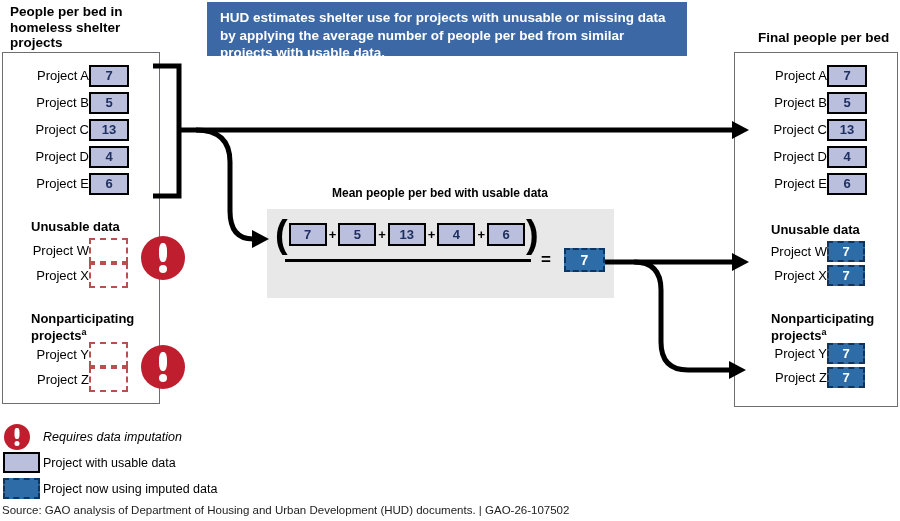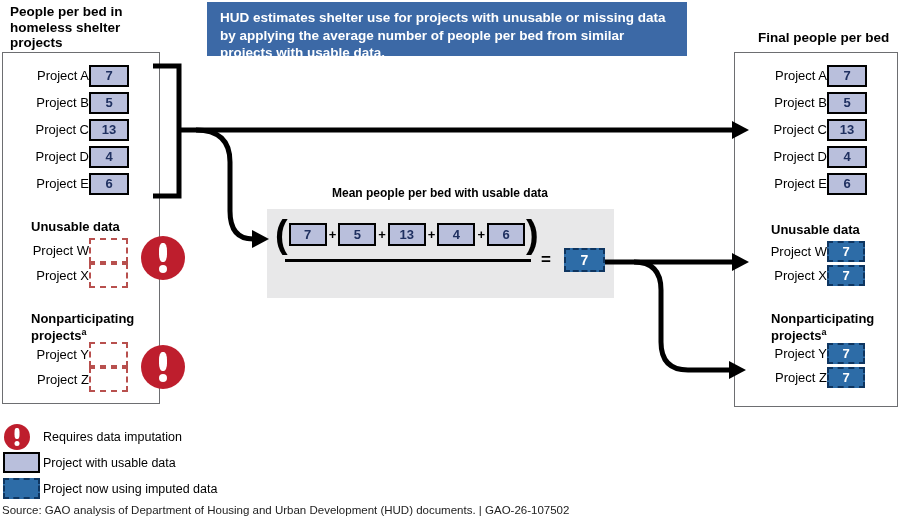--- a/index.html
+++ b/index.html
@@ -213,21 +213,21 @@
     <path d="M634 262 Q661 262 661 290 L661 342 Q661 370 688 370 L729 370" fill="none" stroke="#000" stroke-width="5"></path>
     <polygon points="729,361 729,379 746,370" fill="#000"></polygon>
   </svg>
 
   <div class="abs" style="left:4px; top:424px; width:26px; height:26px;">
     <div class="excl-circle" style="width:26px; height:26px; position:relative;">
       <span class="excl-bar" style="top:4px; width:5px; height:11px;"></span>
       <span class="excl-dot" style="bottom:4px; width:5px; height:5px;"></span>
     </div>
   </div>
-  <div class="abs legend-label" style="left:43px; top:430px;">Requires data imputation</div>
+  <div class="abs legend-label" style="left:43px; top:430px;font-style:italic;">Requires data imputation</div>
 
   <div class="abs legend-usable" style="left:3px; top:452px;"></div>
   <div class="abs legend-label" style="left:43px; top:456px;">Project with usable data</div>
 
   <div class="abs legend-imputed" style="left:3px; top:478px;"></div>
   <div class="abs legend-label" style="left:43px; top:482px;">Project now using imputed data</div>
 
   <div class="abs source" style="left:2px; top:504px;">Source: GAO analysis of Department of Housing and Urban Development (HUD) documents.  |  GAO-26-107502</div>
 
 </div>

